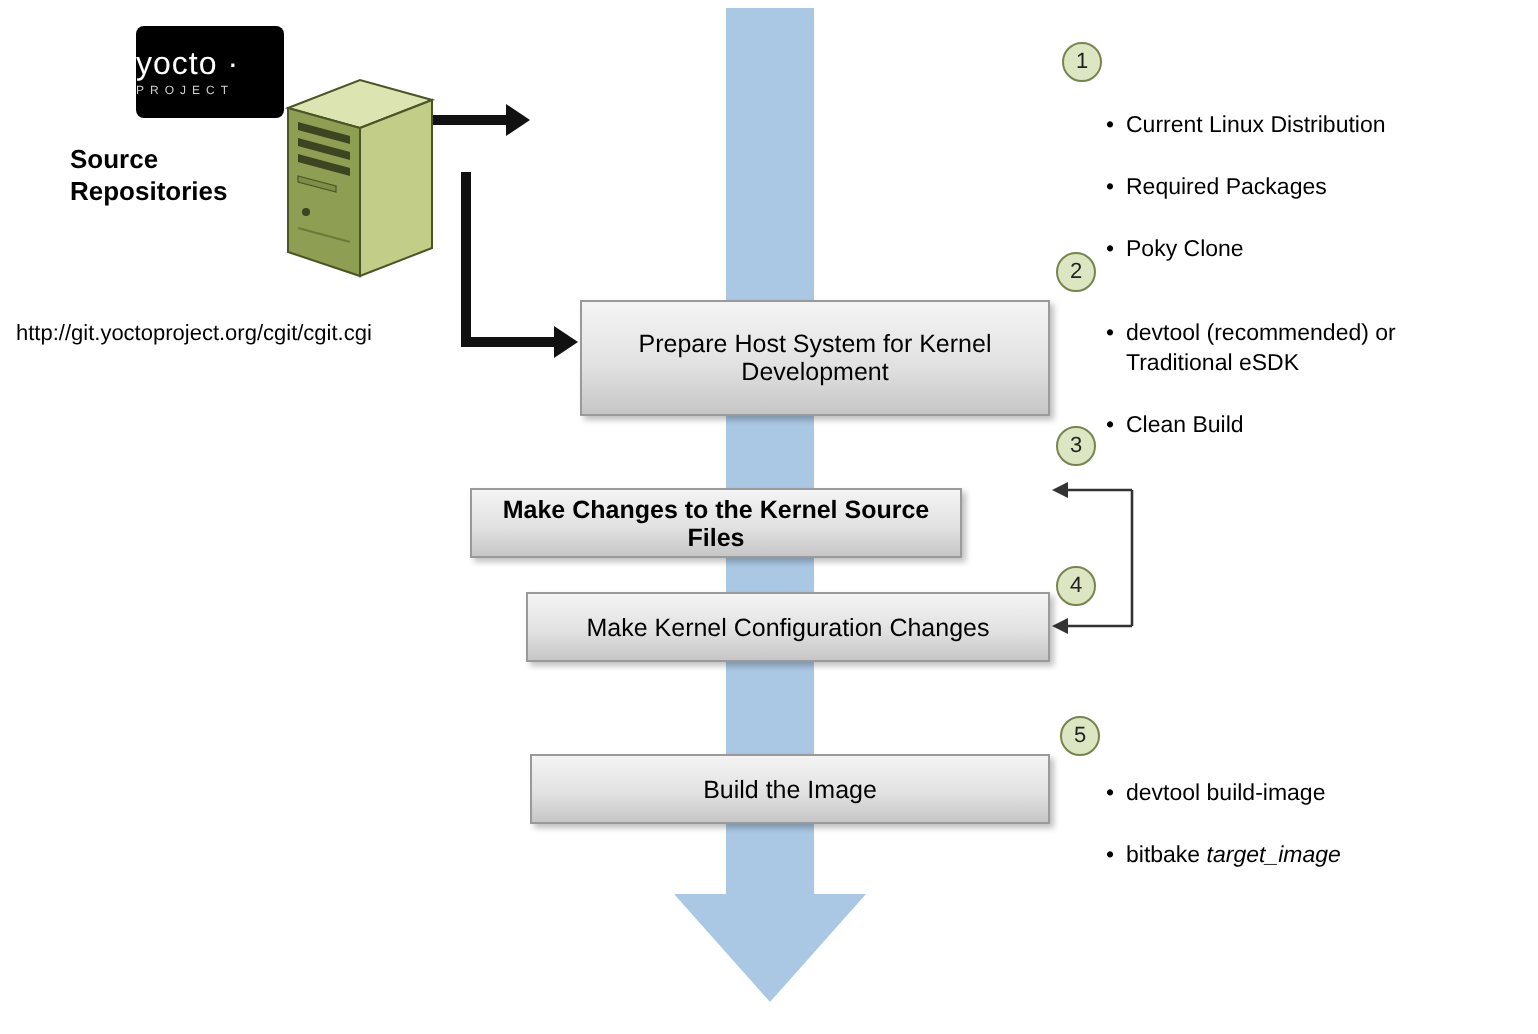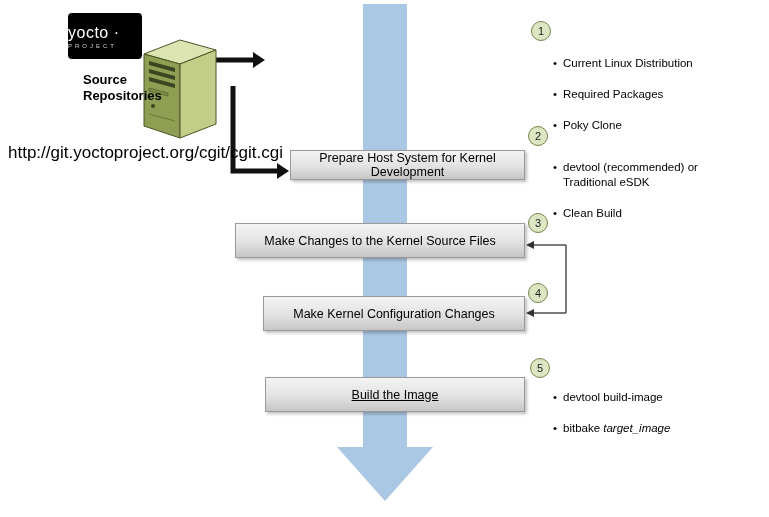--- a/index.html
+++ b/index.html
@@ -7,35 +7,35 @@
   .layer-svg { position:absolute; left:0; top:0; z-index:1; }
 
   
   .logo { position:absolute; left:68px; top:13px; width:74px; height:46px; background:#000;
           border-radius:4px; display:flex; flex-direction:column; 
           justify-content:center; z-index:3; }
   .logo-main { color:#fff; font-size:16px; line-height:17px; letter-spacing:0.5px; }
   .logo-sub  { color:#cfcfcf; font-size:6px; letter-spacing:3px; margin-top:2px; }
 
   .src-label { position:absolute; left:35px; top:72px; width:104px; font-size:13px; font-weight:bold;
-               color:#000; line-height:16px; z-index:3;margin-left:48px; }
-  .src-url { position:absolute; left:8px; top:143px; font-size:17px; color:#000; z-index:3; }
+               color:#000; line-height:16px; z-index:3; }
+  .src-url { position:absolute; left:8px; top:161px; font-size:11px; color:#000; z-index:3; }
 
   .server { position:absolute; left:138px; top:34px; width:84px; height:110px; z-index:2; }
 
   
   .pbox { position:absolute; z-index:2; display:flex; align-items:center; justify-content:center;
           text-align:center; font-size:12.5px; color:#000;
           background:linear-gradient(to bottom, #f4f4f4 0%, #e2e2e2 55%, #c6c6c6 100%);
           border:1px solid #9a9a9a; box-shadow:2px 2px 3px rgba(0,0,0,0.25); padding:0 6px; box-sizing:border-box; }
   .pbox1 { left:265px; top:42px;  width:260px; height:36px; }
-  .pbox2 { left:290px; top:150px; width:235px; height:30px; }
-  .pbox3 { left:235px; top:223px; width:290px; height:35px; }
+  .pbox2 { left:290px; top:150px; width:235px; height:58px; }
+  .pbox3 { left:235px; top:244px; width:246px; height:35px;font-weight:bold; }
   .pbox4 { left:263px; top:296px; width:262px; height:35px; }
-  .pbox5 { left:265px; top:377px; width:260px; height:35px;text-decoration:underline; }
+  .pbox5 { left:265px; top:377px; width:260px; height:35px; }
 
   
   .badge { position:absolute; width:20px; height:20px; border-radius:50%; background:#dde6c3;
            border:1.5px solid #75854d; display:flex; align-items:center; justify-content:center;
            font-size:11px; color:#222; z-index:3; box-sizing:border-box; }
   .b1 { left:531px; top:21px; }
   .b2 { left:528px; top:126px; }
   .b3 { left:528px; top:213px; }
   .b4 { left:528px; top:283px; }
   .b5 { left:530px; top:358px; }

